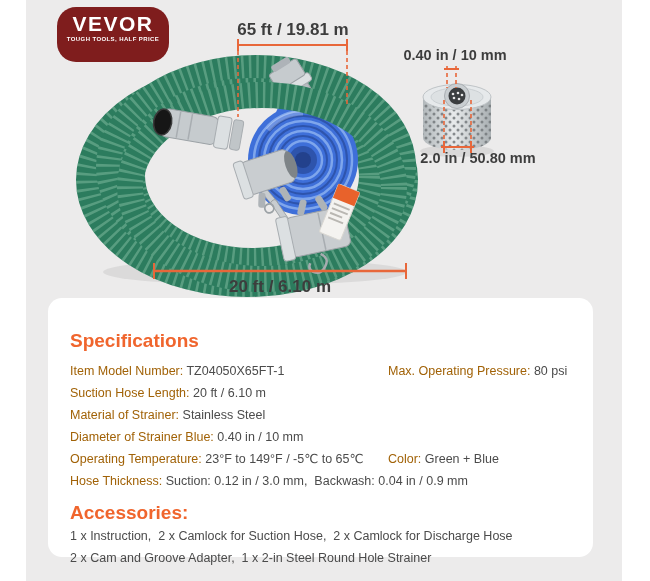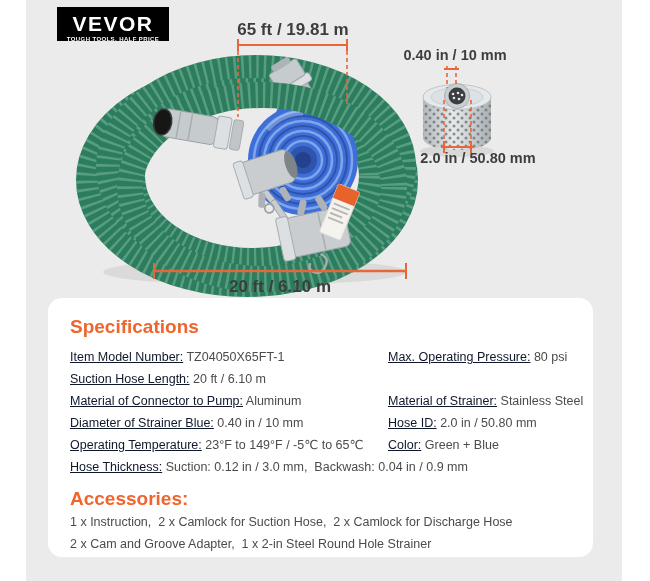--- a/index.html
+++ b/index.html
@@ -1,37 +1,37 @@
 <!DOCTYPE html>
 <html><head>
 <meta charset="utf-8">
 <style>
   html,body{margin:0;padding:0;background:#fff;}
   .page{position:relative;width:650px;height:581px;background:#FFFFFF;overflow:hidden;
         font-family:"Liberation Sans","DejaVu Sans",sans-serif;}
   .stage{position:absolute;left:26px;top:0;width:596px;height:581px;background:#ECEBEB;}
   .illustration{position:absolute;left:0;top:0;}
 
-  .logo{position:absolute;left:57px;top:7px;width:112px;height:34px;background:#000000;
-        color:#fff;text-align:center;z-index:5;}
+  .logo{position:absolute;left:57px;top:7px;width:112px;height:55px;background:#7f1d1d;
+        color:#fff;text-align:center;z-index:5;border-radius:19px;}
   .logo-word{font-size:21px;font-weight:bold;letter-spacing:1.5px;line-height:25px;margin-top:4px;}
   .logo-tag{font-size:6px;font-weight:bold;letter-spacing:.4px;line-height:7px;white-space:nowrap;}
 
   .dim-label{position:absolute;font-weight:bold;color:#3D3D3D;text-align:center;z-index:6;white-space:nowrap;}
   .dim-top{left:213px;top:20px;width:160px;font-size:17px;}
   .dim-hole{left:391px;top:47px;width:128px;font-size:14.5px;}
   .dim-dia{left:402px;top:150px;width:152px;font-size:14.5px;}
   .dim-bottom{left:200px;top:277px;width:160px;font-size:17px;}
 
   .card{position:absolute;left:48px;top:298px;width:545px;height:259px;background:#fff;
-        border-radius:14px;box-sizing:border-box;padding:17px 0 0 22px;z-index:4;}
+        border-radius:14px;box-sizing:border-box;padding:31px 0 0 22px;z-index:4;}
   .sec-title{color:#F0652D;font-size:19px;font-weight:bold;line-height:24px;margin:0 0 7px 0;}
   .spec-row{display:flex;line-height:22px;font-size:12.5px;white-space:nowrap;}
   .spec-cell-left{width:318px;flex:none;}
-  .spec-label{color:#0f172a;text-decoration:underline;}
+  .spec-label{color:#a16207;}
   .spec-value{color:#4B4B4B;font-weight:normal;}
   .acc-title{margin-top:9px;margin-bottom:0;}
   .acc-line{line-height:22px;font-size:12.5px;font-weight:normal;color:#4B4B4B;white-space:nowrap;}
 
   .dimline{stroke:#E8673A;stroke-width:2;fill:none;}
   .dimline-thick{stroke:#E8673A;stroke-width:2.5;fill:none;}
   .dimtick{stroke:#E8673A;stroke-width:2;fill:none;}
   .dimdash{stroke:#E8673A;stroke-width:1.6;fill:none;stroke-dasharray:4 3;}
   .hose-base{fill:none;stroke:#2C7C5E;stroke-width:26;}
   .hose-rib{fill:none;stroke:#8FC6AA;stroke-width:26;stroke-dasharray:2.5 5;opacity:.45;}
@@ -211,38 +211,30 @@
     </div>
 
     <div class="spec-row">
       <div class="spec-cell-right">
         <span class="spec-label">Suction Hose Length:</span>
         <span class="spec-value">20 ft / 6.10 m</span>
       </div>
     </div>
 
     <div class="spec-row">
-      <div class="spec-cell-left">
-        <span class="spec-label">Material of Connector to Pump:</span>
-        <span class="spec-value">Aluminum</span>
-      </div>
       <div class="spec-cell-right">
         <span class="spec-label">Material of Strainer:</span>
         <span class="spec-value">Stainless Steel</span>
       </div>
     </div>
 
     <div class="spec-row">
       <div class="spec-cell-left">
         <span class="spec-label">Diameter of Strainer Blue:</span>
         <span class="spec-value">0.40 in / 10 mm</span>
-      </div>
-      <div class="spec-cell-right">
-        <span class="spec-label">Hose ID:</span>
-        <span class="spec-value">2.0 in / 50.80 mm</span>
       </div>
     </div>
 
     <div class="spec-row">
       <div class="spec-cell-left">
         <span class="spec-label">Operating Temperature:</span>
         <span class="spec-value">23°F to 149°F / -5℃ to 65℃</span>
       </div>
       <div class="spec-cell-right">
         <span class="spec-label">Color:</span>

